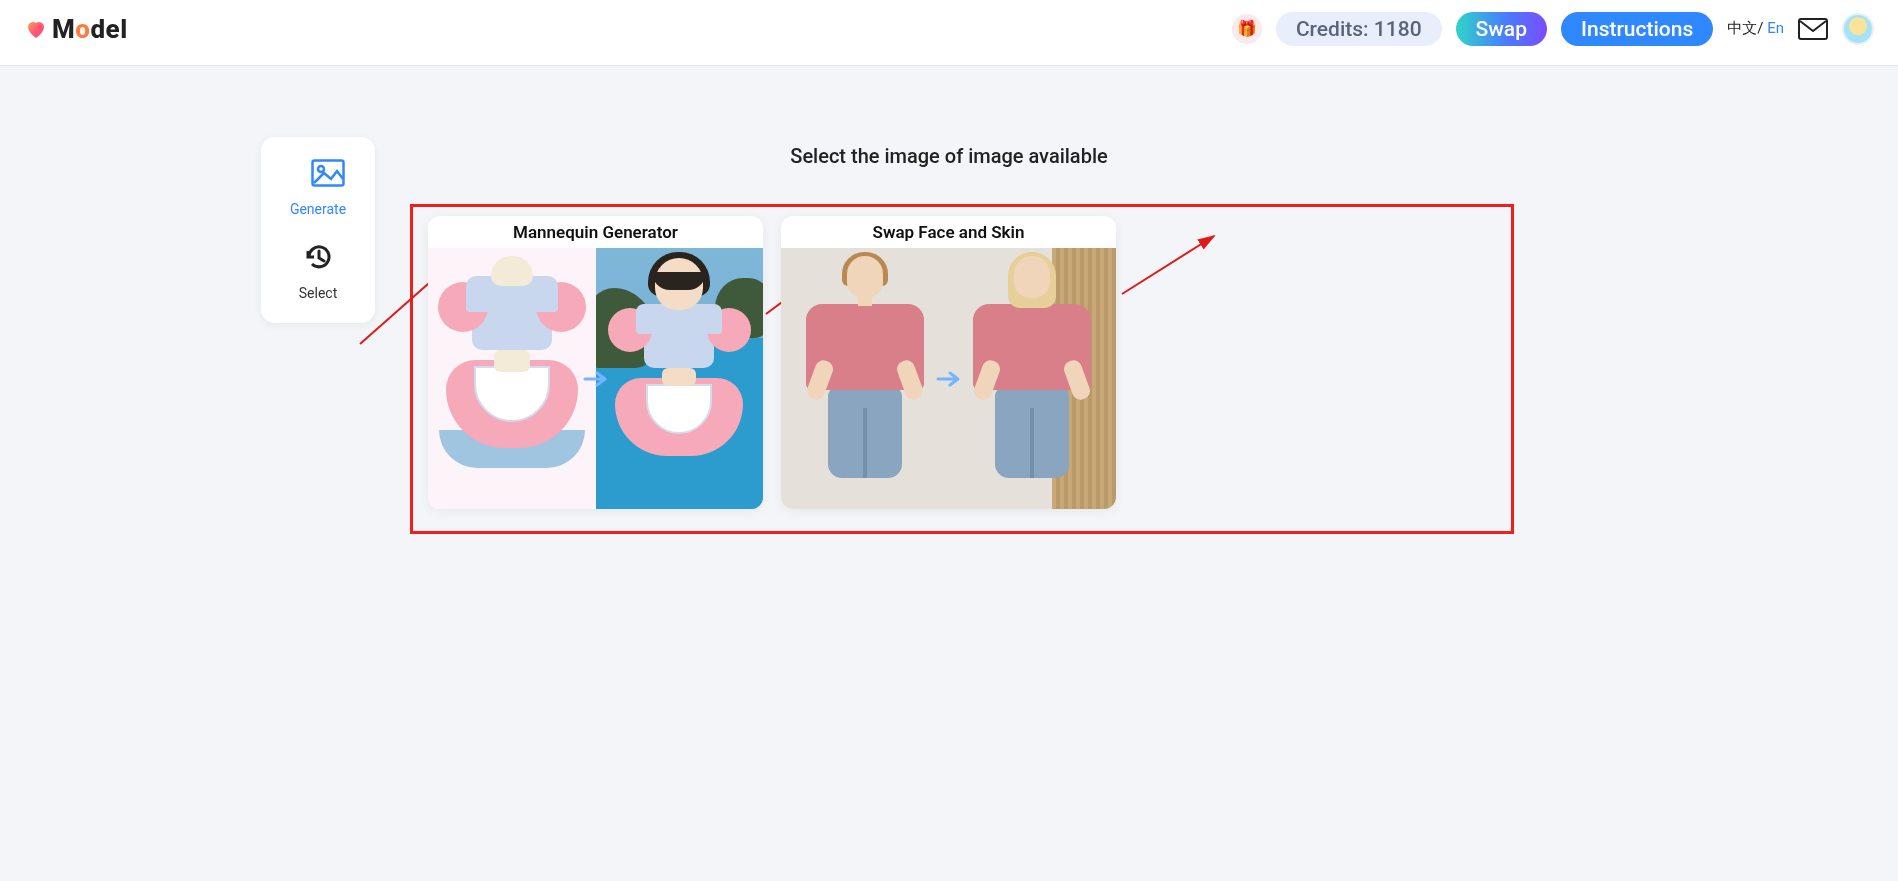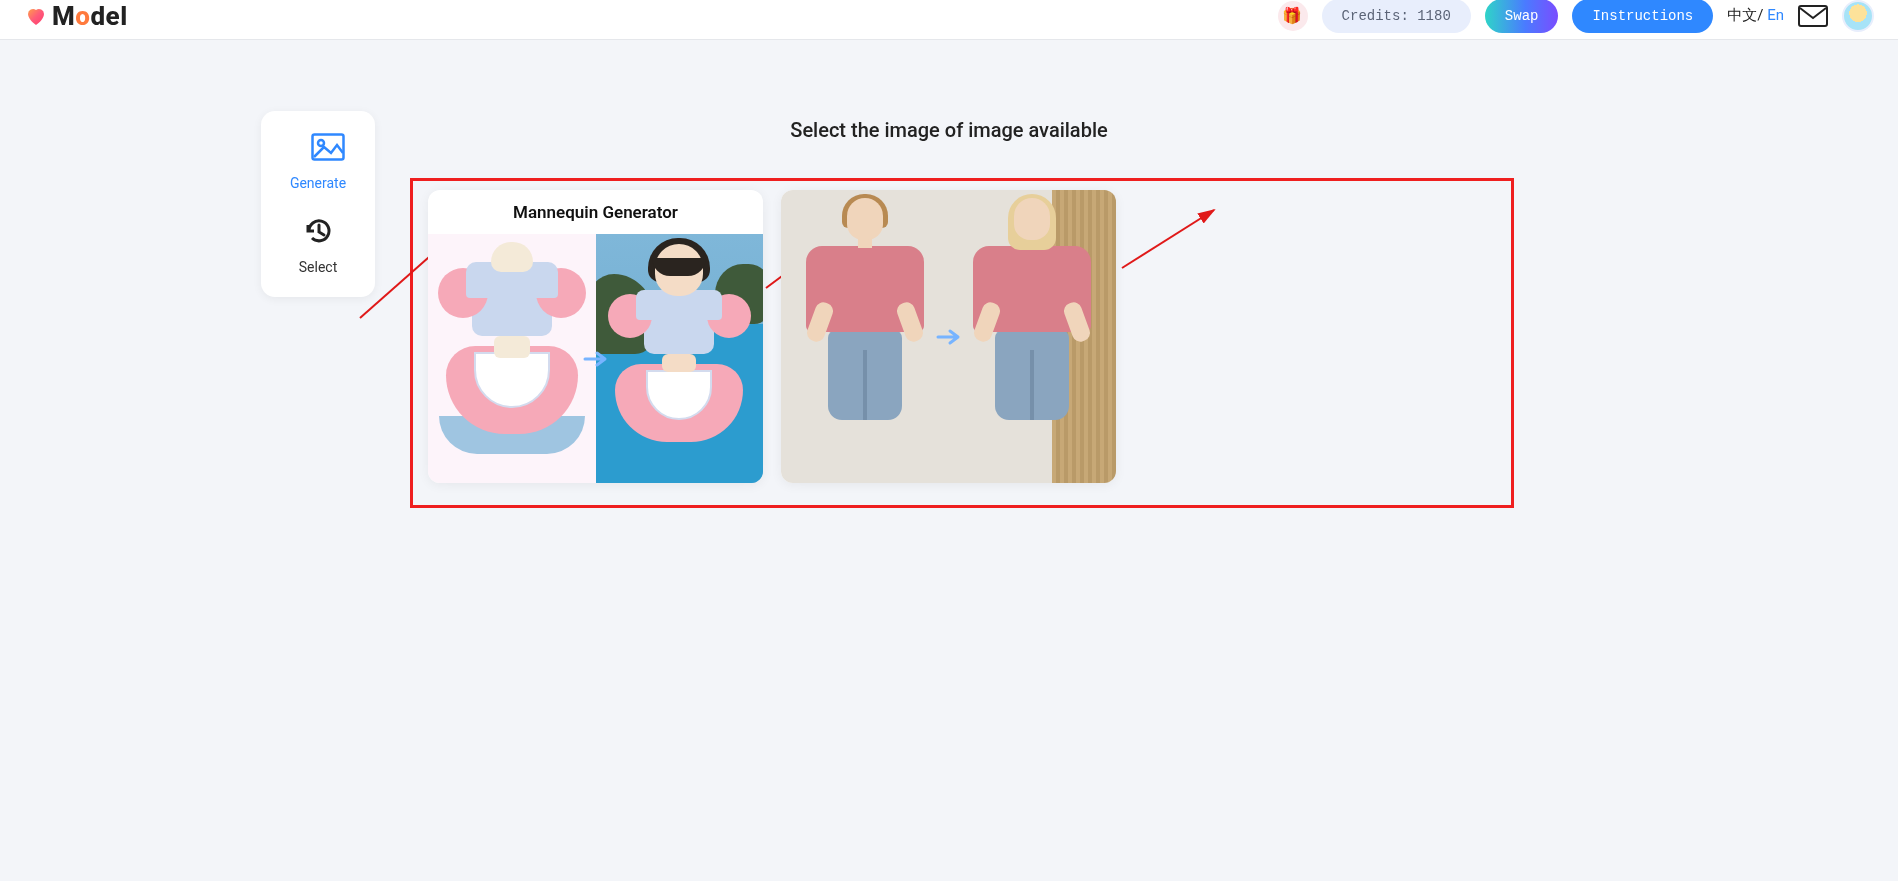--- a/index.html
+++ b/index.html
@@ -6,21 +6,21 @@
 body {
   font-family: -apple-system, BlinkMacSystemFont, "Segoe UI", Roboto, sans-serif;
   background: #f3f5f9;
   width: 1898px;
   height: 881px;
   overflow: hidden;
   position: relative;
 }
 .header {
   background: #fff;
-  height: 40px;
+  height: 66px;
   width: 100%;
   display: flex;
   align-items: center;
   justify-content: space-between;
   padding: 0 24px 8px 24px;
   border-bottom: 1px solid #e5e7eb;
   text-align: center;
 }
 .logo {
   display: flex;
@@ -52,25 +52,24 @@
   align-items: center;
   justify-content: center;
   font-size: 16px;
 }
 .pill {
   border-radius: 18px;
   height: 34px;
   padding: 0 20px;
   display: flex;
   align-items: center;
-  font-size: 14px;
+  font-size: 21px;
   font-weight: 500;
   cursor: pointer;
   white-space: nowrap;
-  font-family: Liberation Mono, monospace;
 }
 .credits-pill {
   background: #e8eefc;
   color: #5b6477;
 }
 .price-pill {
   background: linear-gradient(90deg, #2fd4c8 0%, #4a7bff 55%, #7a4dff 100%);
   color: #fff;
 }
 .instructions-pill {
@@ -166,21 +165,21 @@
   box-shadow: 0 2px 12px rgba(0,0,0,0.06);
   display: flex;
   flex-direction: column;
   cursor: pointer;
 }
 .card-title {
   text-align: center;
   font-size: 17px;
   font-weight: 600;
   color: #111;
-  padding: 12px 0;
+  padding: 6px 0;
 }
 .card-body {
   flex: 1;
   display: flex;
   position: relative;
 }
 .card-half {
   width: 50%;
   height: 100%;
   position: relative;
@@ -459,20 +458,21 @@
           <div class="girl-head"></div>
           <div class="girl-bangs"></div>
         </div>
         <svg class="card-arrow" viewBox="0 0 26 18">
           <path d="M2 9 H20 M14 3 L22 9 L14 15" fill="none" stroke="#77b4ff" stroke-width="3" stroke-linecap="round" stroke-linejoin="round"></path>
         </svg>
       </div>
     </div>
 
     <div class="card">
+      <div class="card-title">Swap Face and Skin</div>
       <div class="card-body">
         <div class="card-half">
           <div class="c2-bg"></div>
           <div class="person">
             <div class="p-jeans"></div>
             <div class="p-shirt"></div>
             <div class="p-arm-l"></div>
               <div class="p-arm-r"></div>
             <div class="p-neck"></div>
             <div class="p-hair-brown"></div>

